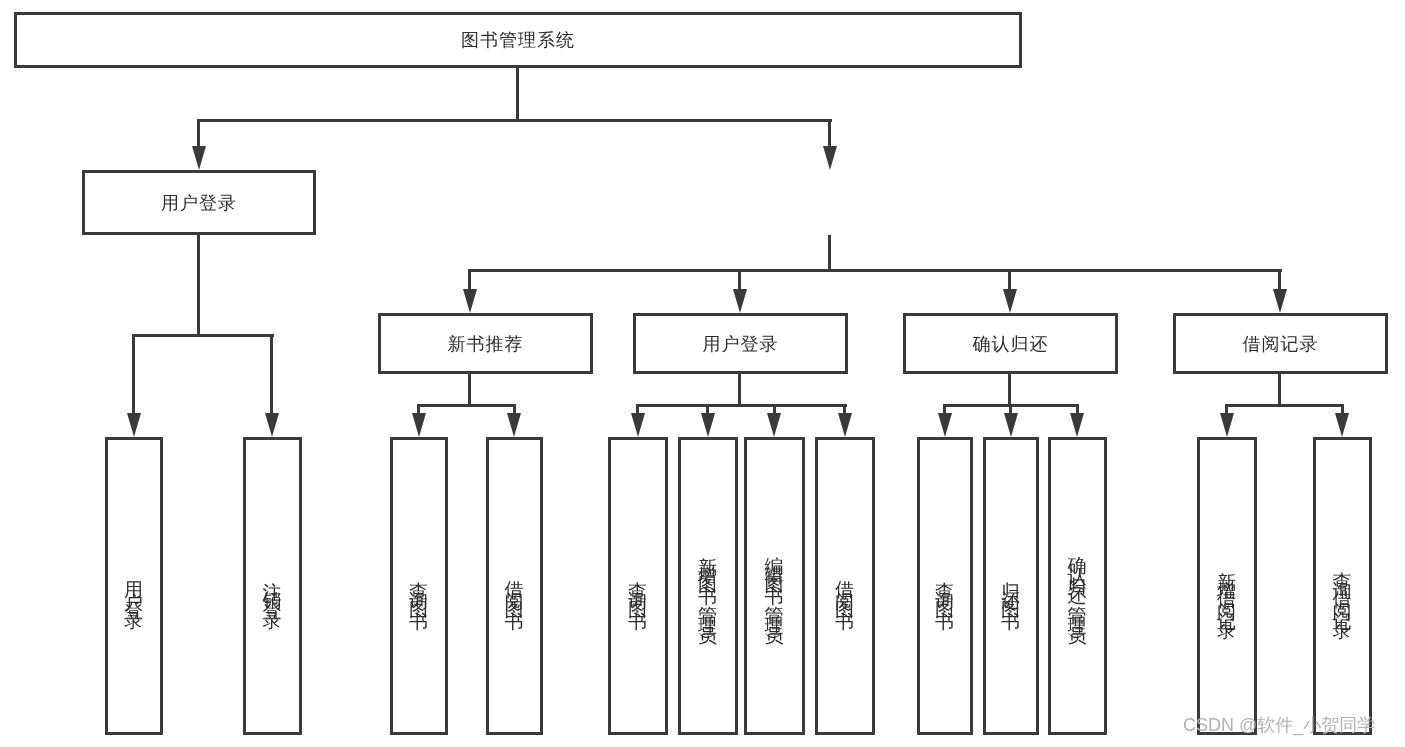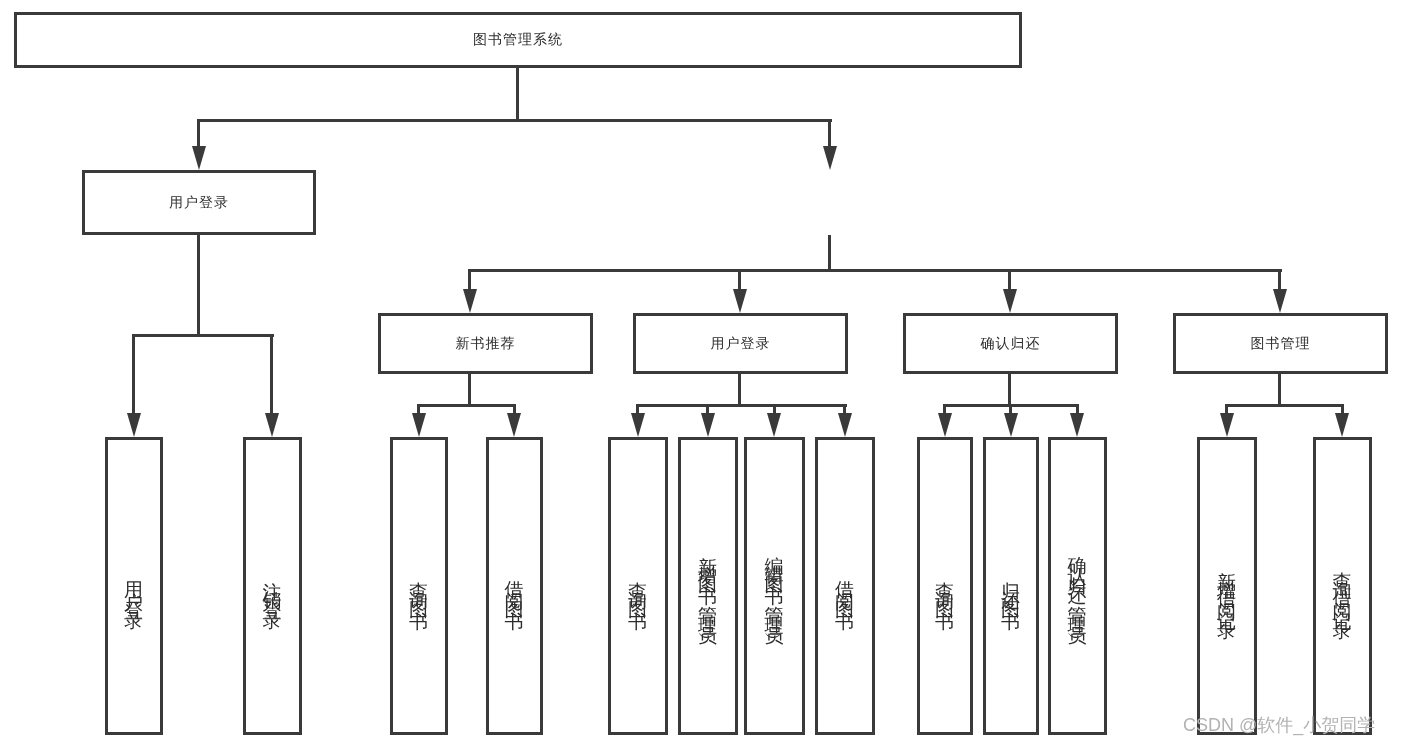--- a/index.html
+++ b/index.html
@@ -19,21 +19,21 @@
     position: absolute;
     border: 3px solid #3a3a3a;
     background: #ffffff;
     box-sizing: border-box;
     display: flex;
     align-items: center;
     justify-content: center;
     color: #2d2d2d;
   }
   .hbox span {
-    font-size: 14px;
+    font-size: 18px;
     letter-spacing: 1px;
     white-space: nowrap;
   }
   .vbox span {
     writing-mode: vertical-rl;
     text-orientation: mixed;
     font-size: 19px;
     letter-spacing: 10px;
     line-height: 1;
     white-space: nowrap;
@@ -103,21 +103,21 @@
   <div class="box hbox" style="left:378px; top:313px; width:215px; height:61px;">
     <span>新书推荐</span>
   </div>
   <div class="box hbox" style="left:633px; top:313px; width:215px; height:61px;">
     <span>用户登录</span>
   </div>
   <div class="box hbox" style="left:903px; top:313px; width:215px; height:61px;">
     <span>确认归还</span>
   </div>
   <div class="box hbox" style="left:1173px; top:313px; width:215px; height:61px;">
-    <span>图书管理</span>
+    <span>借阅记录</span>
   </div>
 
   <div class="vline" style="left:468px; top:374px; height:32px;"></div>
   <div class="hline" style="left:417px; top:404px; width:99px;"></div>
   <div class="vline" style="left:417px; top:404px; height:12px;"></div>
   <div class="arrow" style="left:412px; top:413px;"></div>
   <div class="vline" style="left:513px; top:404px; height:12px;"></div>
   <div class="arrow" style="left:507px; top:413px;"></div>
 
   <div class="vline" style="left:738px; top:374px; height:32px;"></div>

